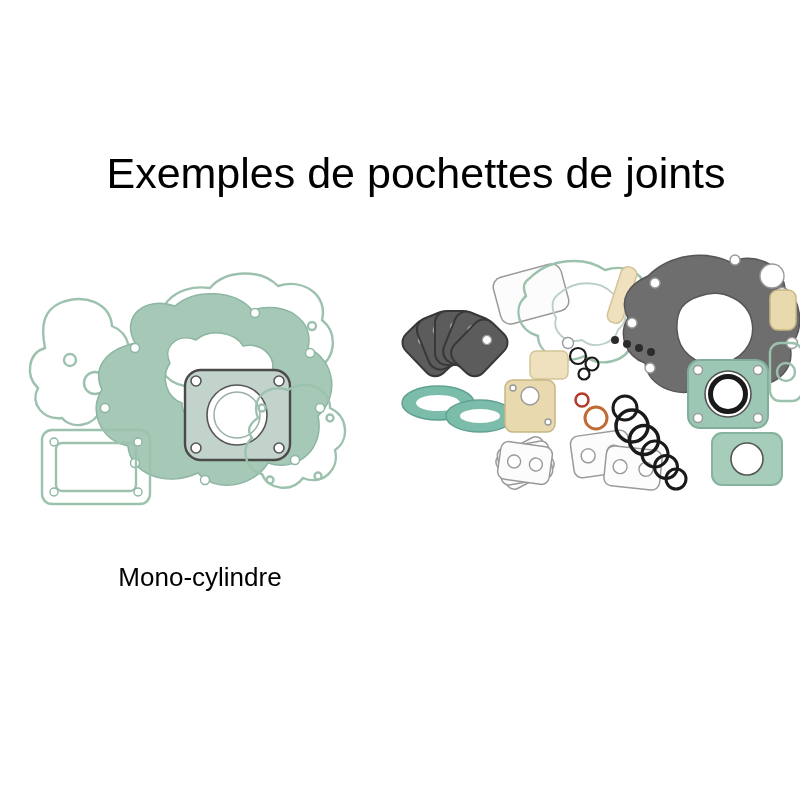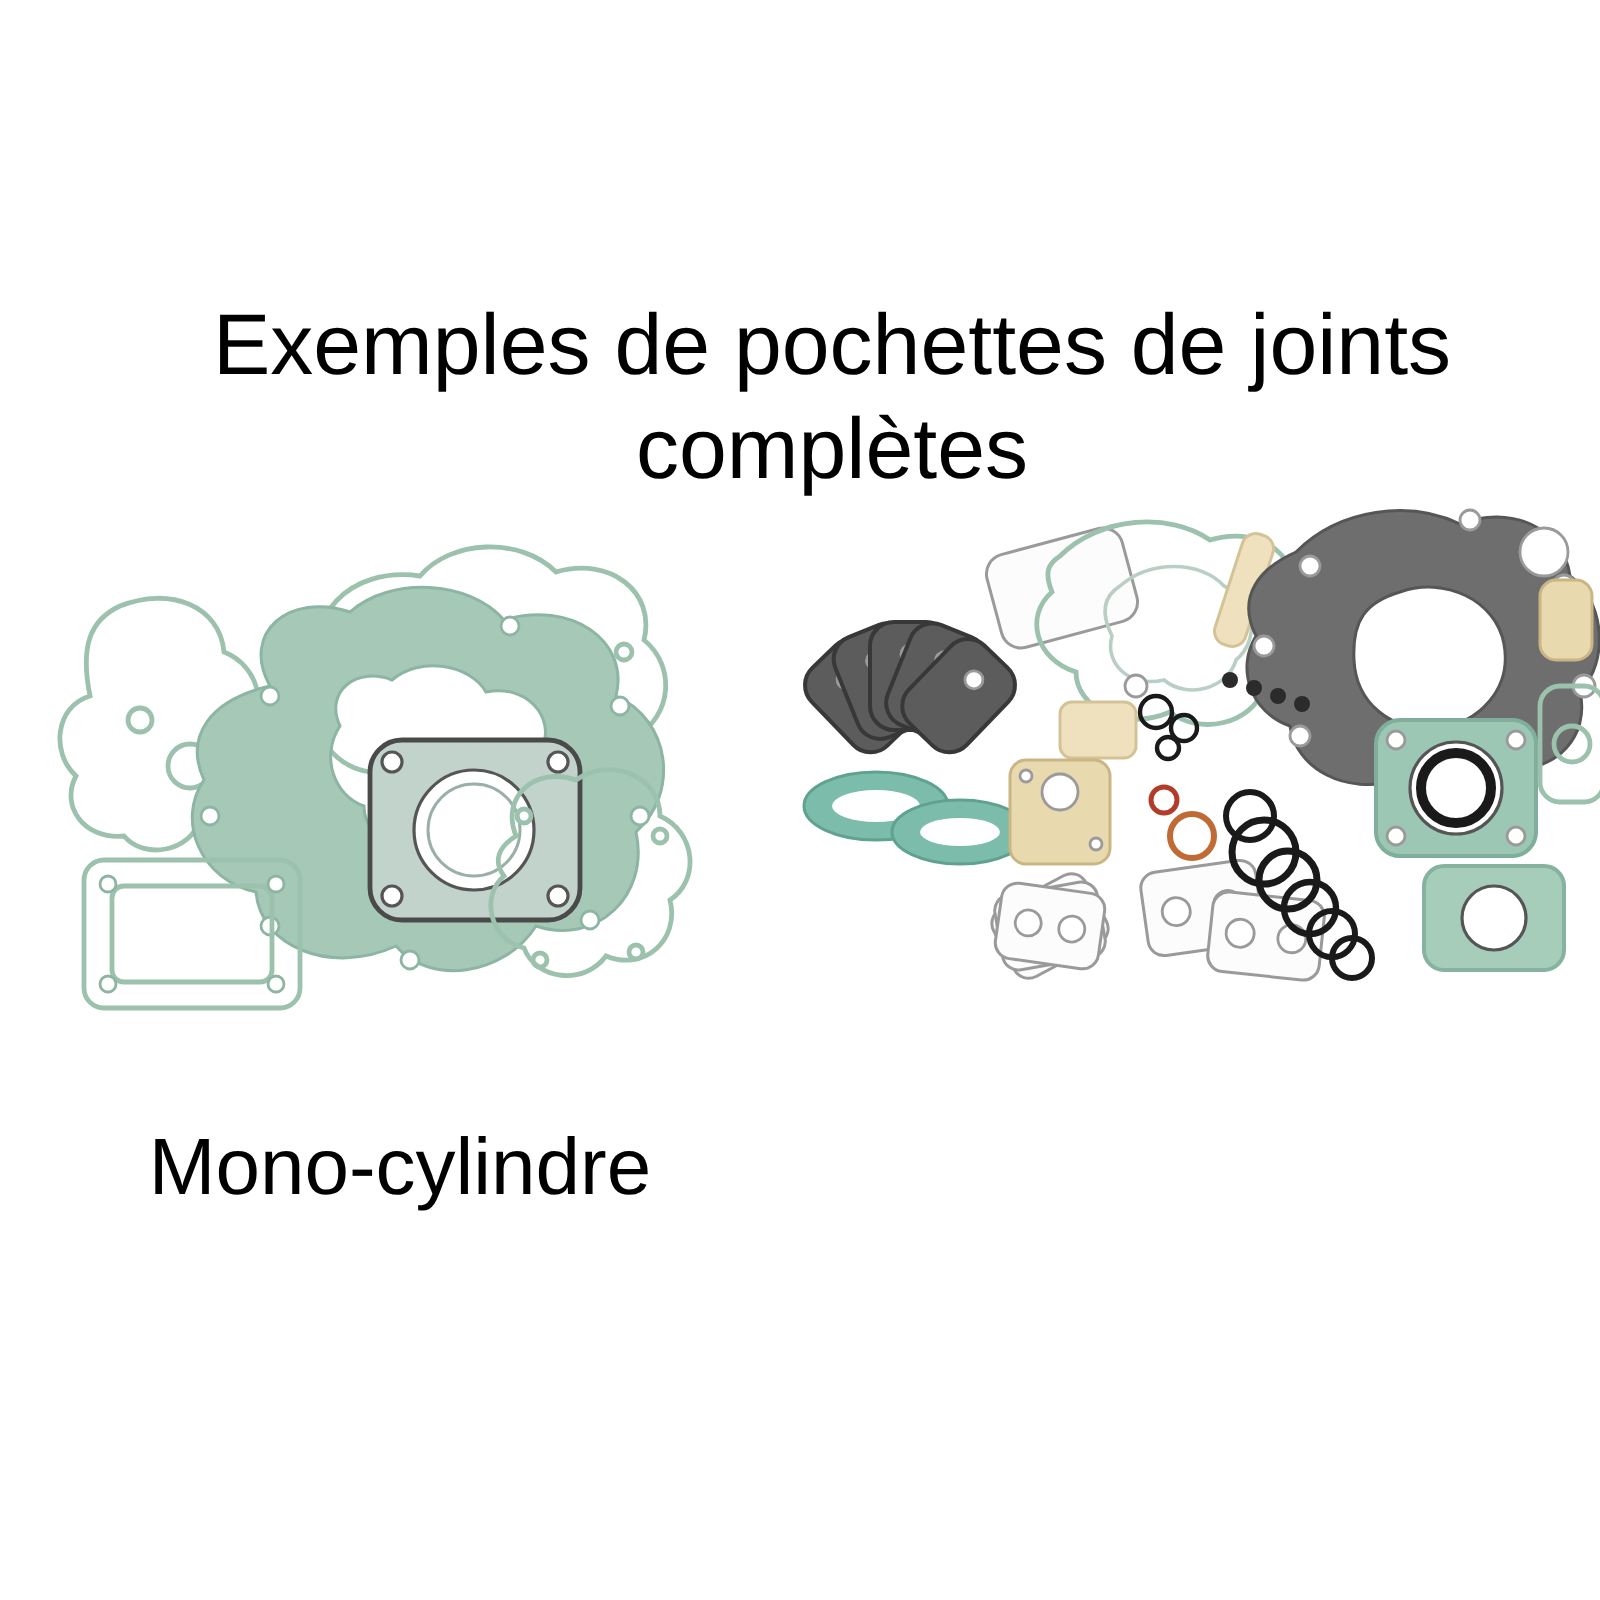--- a/index.html
+++ b/index.html
@@ -8,21 +8,21 @@
     --gray_gasket:#6e6e6e; --dark_gasket:#5c5c5c; --beige:#e9d9ae;
     --orange_oring:#c06a35; --red_oring:#b23b2a; --black_ring:#1a1a1a;
   }
   html,body{margin:0;padding:0;background:var(--background,#fff);}
   .page{position:relative;width:800px;height:800px;background:var(--background,#fff);
         font-family:"Liberation Sans",sans-serif;color:var(--text,#000);overflow:hidden;}
   .title{position:absolute;top:132px;left:0;width:100%;margin:16px;text-align:center;
          font-size:43px;font-weight:400;line-height:1.2;color:var(--text,#000);}
   .figures{position:absolute;top:248px;left:0;width:100%;display:flex;}
   figure{margin:0;width:400px;display:flex;flex-direction:column;align-items:center;}
-  figcaption{font-size:40px;font-weight:400;color:var(--text,#000);margin-top:14px;white-space:nowrap;}
+  figcaption{font-size:26px;font-weight:400;color:var(--text,#000);margin-top:14px;white-space:nowrap;}
   svg{display:block;}
   
   .o-teal{fill:none;stroke:var(--teal_outline,#9cc2ae);stroke-width:2.4;}
   .o-teal-thin{fill:none;stroke:#b9cfc4;stroke-width:1.8;}
   .f-teal{fill:var(--teal_fill,#a6c8b6);stroke:#8db5a3;stroke-width:1.5;}
   .f-teal2{fill:#9cc7b4;stroke:#7fae9b;stroke-width:2;}
   .f-teal3{fill:#a6ccba;stroke:#85b3a0;stroke-width:2;}
   .f-tealdeep{fill:var(--teal_deep,#7cbcab);stroke:#5fa28f;stroke-width:1.5;}
   .hole{fill:#fff;stroke:#8db5a3;stroke-width:1.4;}
   .hole-d{fill:#fff;stroke:#555;stroke-width:1.6;}
@@ -36,21 +36,21 @@
   .ring{fill:none;stroke:var(--black_ring,#1a1a1a);}
   .ring-o{fill:none;stroke:var(--orange_oring,#c06a35);}
   .ring-r{fill:none;stroke:var(--red_oring,#b23b2a);}
   .dot{fill:#2b2b2b;}
 </style>
 </head>
 <body>
 
 <div class="page">
 
-  <h1 class="title"><span>Exemples de pochettes de joints</span><br><span>complètes</span></h1>
+  <h1 class="title"><span>Exemples de pochettes de joints</span><br></h1>
 
   <div class="figures">
 
     <figure>
       <svg width="400" height="300" viewBox="0 0 400 300">
 
         <g>
           <path class="o-teal" d="M60,55 C85,45 110,55 112,78 C130,85 135,108 122,122 C132,142 120,162 100,162 C95,178 72,182 62,170 C42,172 30,155 38,140 C25,128 28,105 45,100 C40,75 45,62 60,55 Z"></path>
           <circle class="o-teal" cx="95" cy="135" r="11"></circle>
           <circle class="o-teal" cx="70" cy="112" r="6"></circle>

